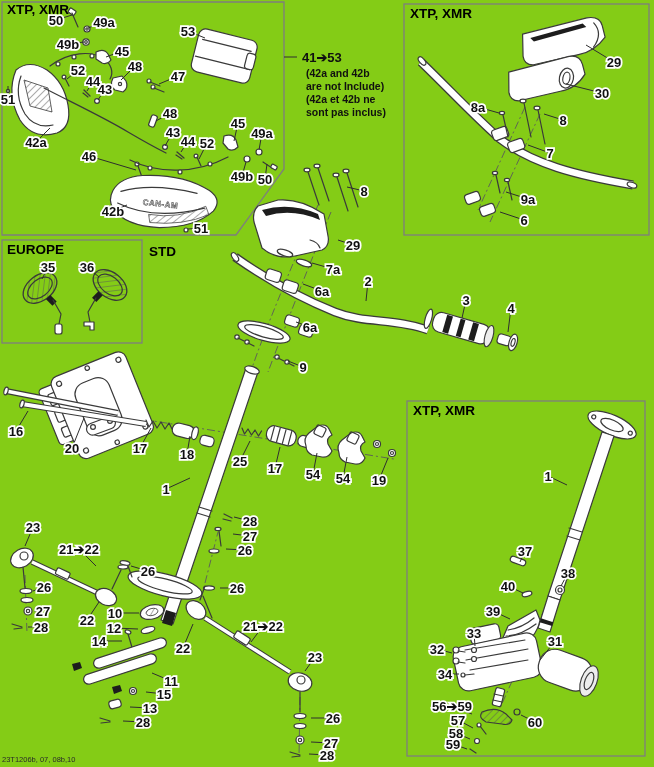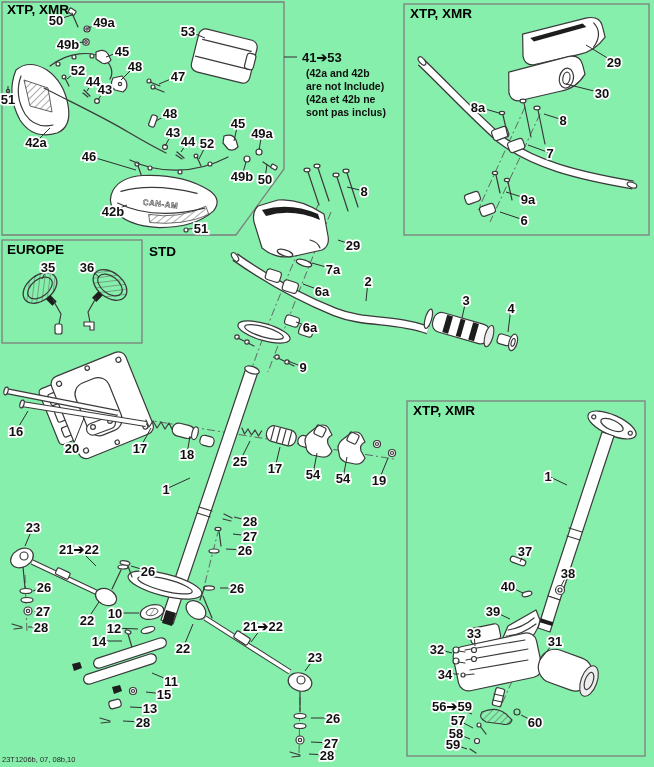--- a/index.html
+++ b/index.html
@@ -1,16 +1,16 @@
 <!DOCTYPE html>
 <html><head>
 <meta charset="utf-8">
 <style>
   html,body{margin:0;padding:0;background:#fff;}
-  .stage{position:relative;width:654px;height:767px;background:#86efac;overflow:hidden;
+  .stage{position:relative;width:654px;height:767px;background:#84cc16;overflow:hidden;
          font-family:"Liberation Sans",sans-serif;}
   svg{position:absolute;left:0;top:0;}
   .box{fill:none;stroke:#7e7e7e;stroke-width:1.3;}
   .ln{fill:none;stroke:#3a3a3a;stroke-width:1.2;stroke-linecap:round;stroke-linejoin:round;}
   .fw{fill:#ffffff;stroke:#3a3a3a;stroke-width:1.2;stroke-linejoin:round;}
   .fl{fill:#ededed;stroke:#3a3a3a;stroke-width:1.1;}
   .dk{fill:#1d1d1d;stroke:none;}
   .dash{fill:none;stroke:#5a5a5a;stroke-width:0.9;stroke-dasharray:8 3 2 3;}
   .leader{stroke:#2e2e2e;stroke-width:1;}
   .callout{font:700 13px "Liberation Sans",sans-serif;fill:#101010;

